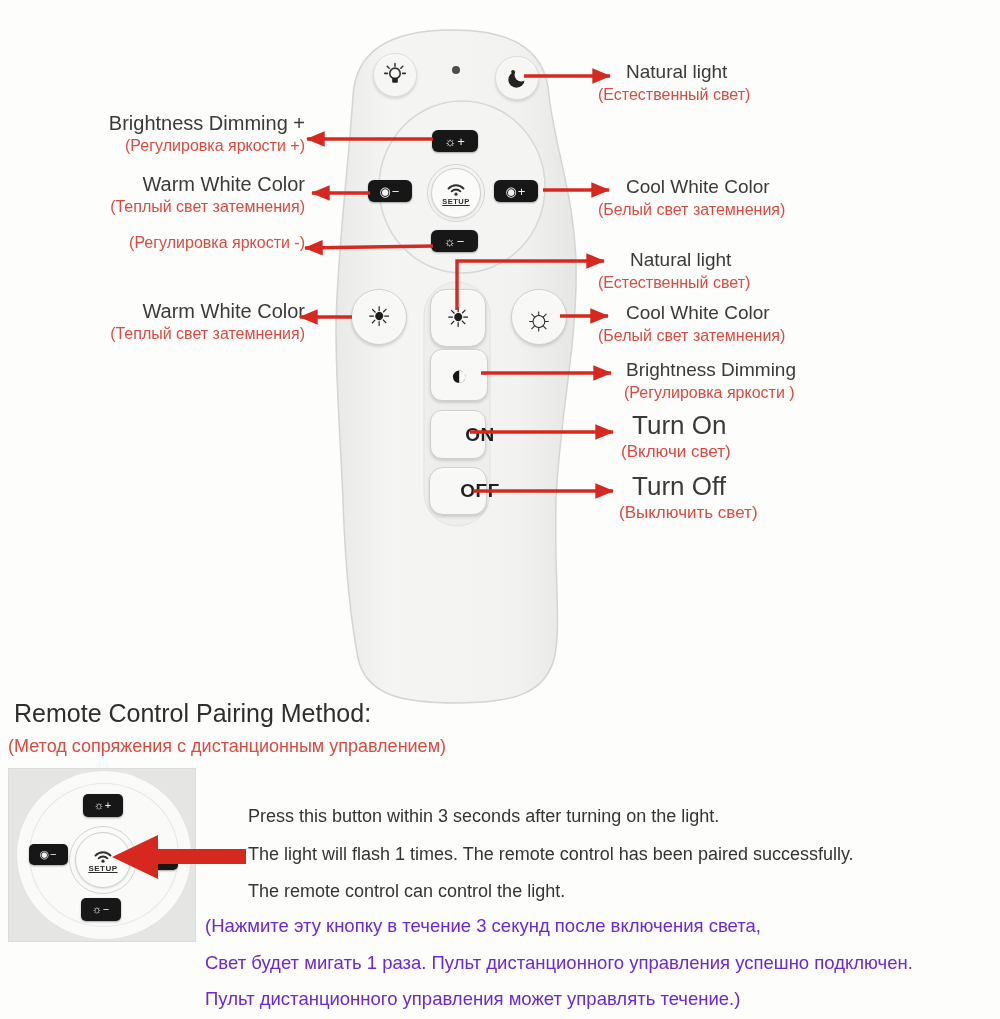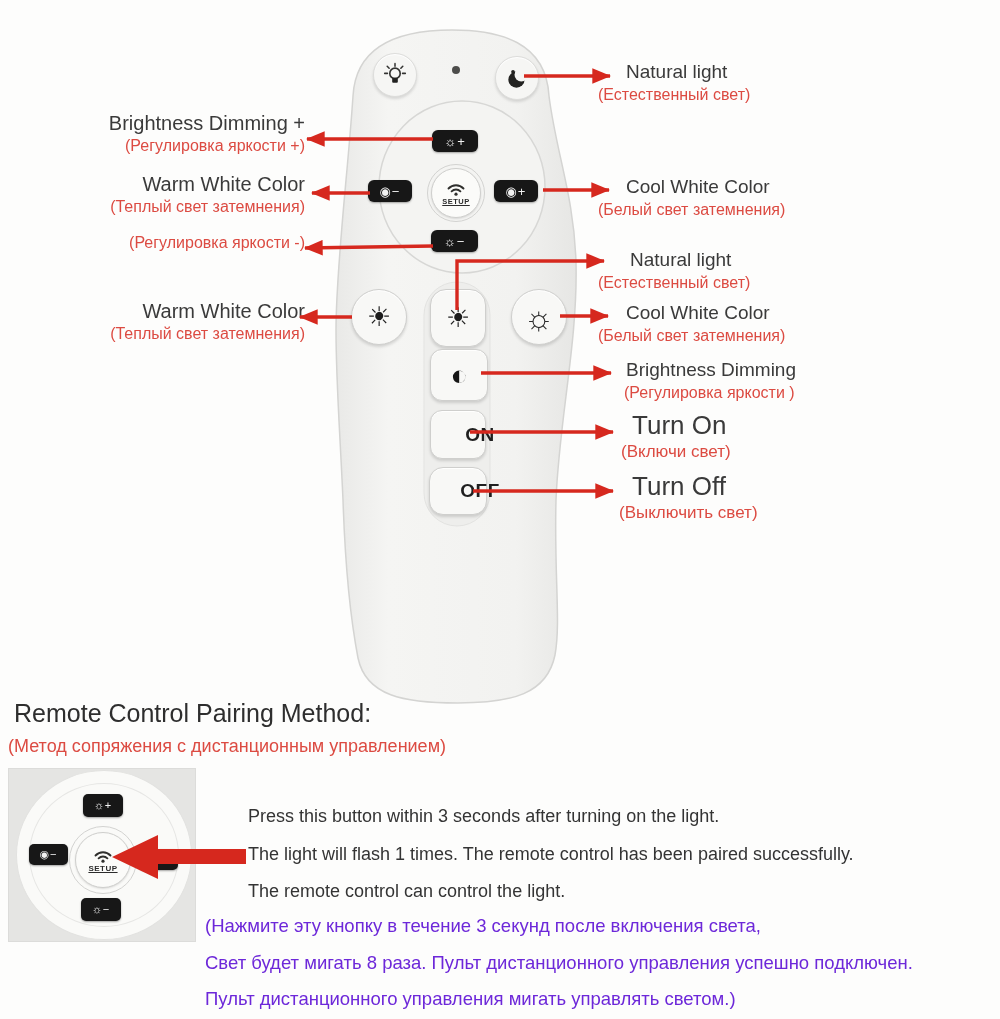--- a/index.html
+++ b/index.html
@@ -231,22 +231,22 @@
         <circle cx="11" cy="14" r="1.7" fill="#2f2f2d"></circle>
       </svg>
       <span class="setup-text" style="font-size:8px;">SETUP</span>
     </div>
   </div>
 
   <div class="en-line enl0">Press this button within 3 seconds after turning on the light.</div>
   <div class="en-line enl1">The light will flash 1 times. The remote control has been paired successfully.</div>
   <div class="en-line enl2">The remote control can control the light.</div>
   <div class="ru-line rul0">(Нажмите эту кнопку в течение 3 секунд после включения света,</div>
-  <div class="ru-line rul1">Свет будет мигать 8 раза. Пульт дистанционного управления успешно подключен.</div>
-  <div class="ru-line rul2">Пульт дистанционного управления мигать управлять светом.)</div>
+  <div class="ru-line rul1">Свет будет мигать 1 раза. Пульт дистанционного управления успешно подключен.</div>
+  <div class="ru-line rul2">Пульт дистанционного управления может управлять течение.)</div>
 
   <svg class="layer" width="1000" height="1019">
     <defs>
       <marker id="ah" markerWidth="5.5" markerHeight="4.6" refX="5.2" refY="2.3" orient="auto" markerUnits="strokeWidth">
         <path d="M0,0 L5.5,2.3 L0,4.6 Z" fill="#d6281e"></path>
       </marker>
     </defs>
     <g stroke="#d6281e" stroke-width="3.4" fill="none">
       <path d="M433,139 H307" marker-end="url(#ah)"></path>
       <path d="M370,193 H312" marker-end="url(#ah)"></path>

